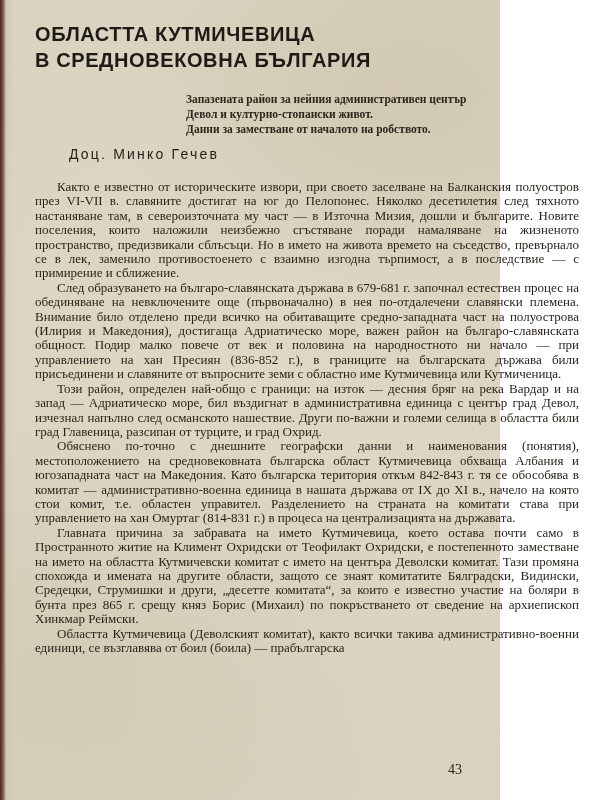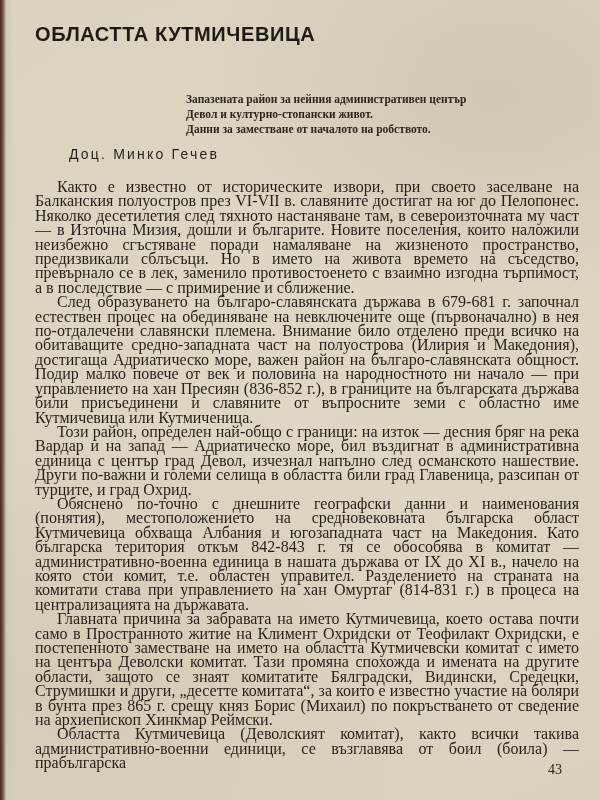--- a/index.html
+++ b/index.html
@@ -4,21 +4,21 @@
 <style>
   html, body {
     margin: 0;
     padding: 0;
     width: 600px;
     height: 800px;
     overflow: hidden;
   }
   .scan-page {
     position: relative;
-    width: 600px;
+    width: 500px;
     height: 800px;
     background-color: #d9d1bc;
     background-image:
       radial-gradient(ellipse 420px 300px at 82% 12%, rgba(201,190,166,0.55), rgba(201,190,166,0) 70%),
       radial-gradient(ellipse 500px 380px at 15% 85%, rgba(205,196,173,0.5), rgba(205,196,173,0) 70%),
       radial-gradient(ellipse 700px 600px at 50% 45%, rgba(226,220,203,0.6), rgba(214,206,188,0.25)),
       linear-gradient(90deg, rgba(120,80,60,0.22) 0px, rgba(120,80,60,0.0) 14px);
     font-family: "Liberation Serif", serif;
     color: #262019;
     box-sizing: border-box;
@@ -59,41 +59,42 @@
   }
   .body-text {
     position: absolute;
     left: 35px; top: 180px;
     width: 544px;
   }
   .body-text p {
     margin: 0;
     text-indent: 22px;
     text-align: justify;
-    font-size: 16px;
+    font-size: 13px;
     line-height: 14.4px;
     color: #251f18;
   }
   .page-number {
     position: absolute;
     right: 38px; bottom: 22px;
     font-family: "Liberation Serif", serif;
     font-size: 14px;
     color: #2b251d;
   }
 </style>
 </head>
 <body>
 
 <div class="scan-page" style="background-color: rgb(217, 209, 188);">
 
   <div class="spine-strip" style="background: linear-gradient(90deg, rgb(75, 32, 24) 0%, rgba(75, 32, 24, 0.55) 60%, rgba(75, 32, 24, 0) 100%);"></div>
 
   <h1 class="page-title">
     <span>ОБЛАСТТА КУТМИЧЕВИЦА</span><br>
+    <span>В СРЕДНОВЕКОВНА БЪЛГАРИЯ</span>
   </h1>
 
   <div class="epigraph">
     <div>Запазената район за нейния административен център</div>
     <div>Девол и културно-стопански живот.</div>
     <div>Данни за заместване от началото на робството.</div>
   </div>
 
   <div class="author-line">Доц. Минко Гечев</div>
 

